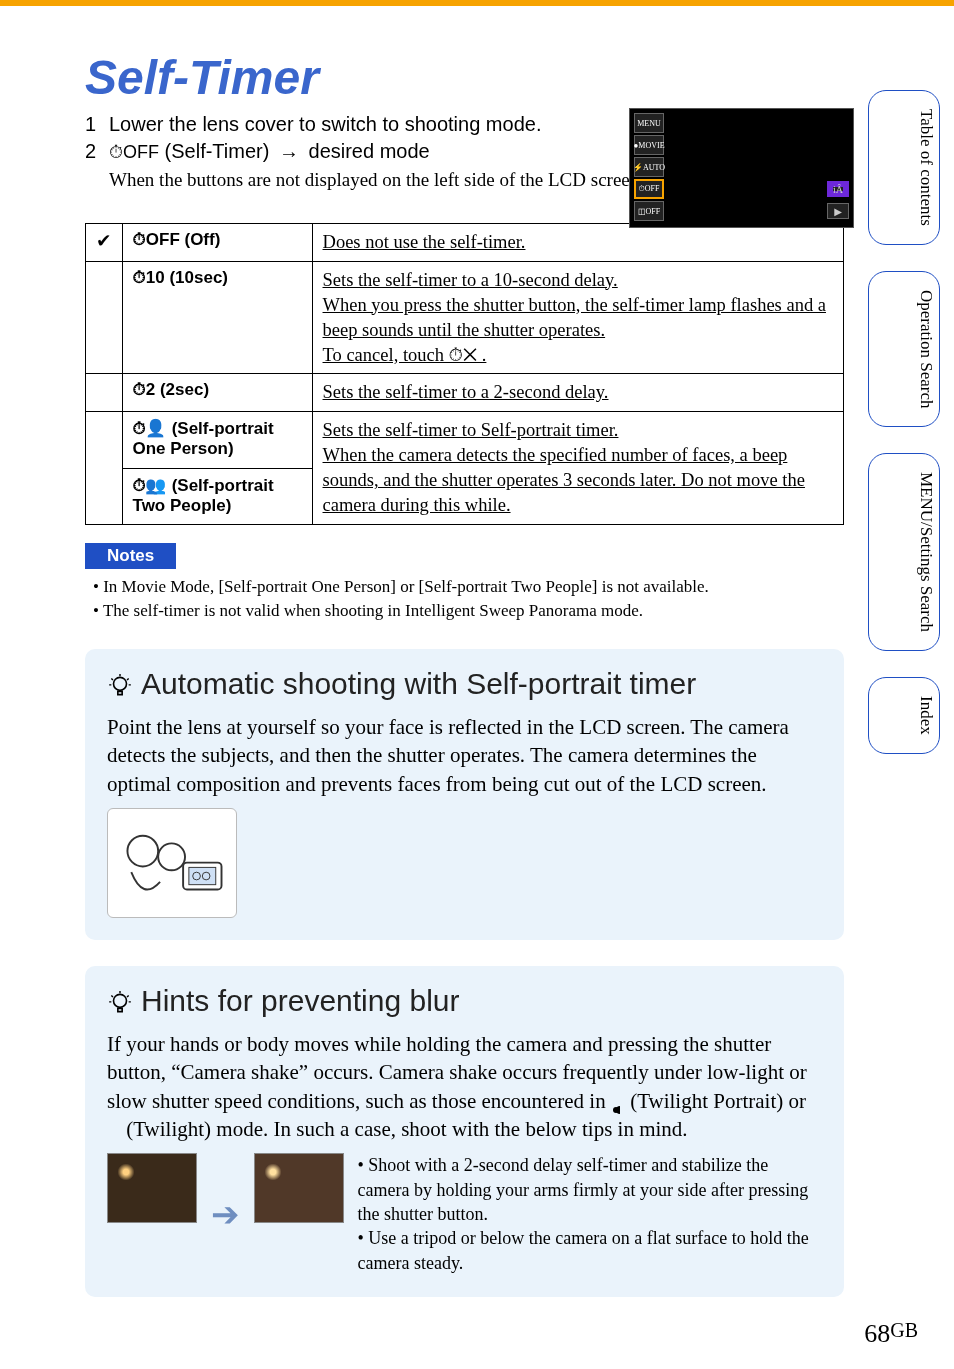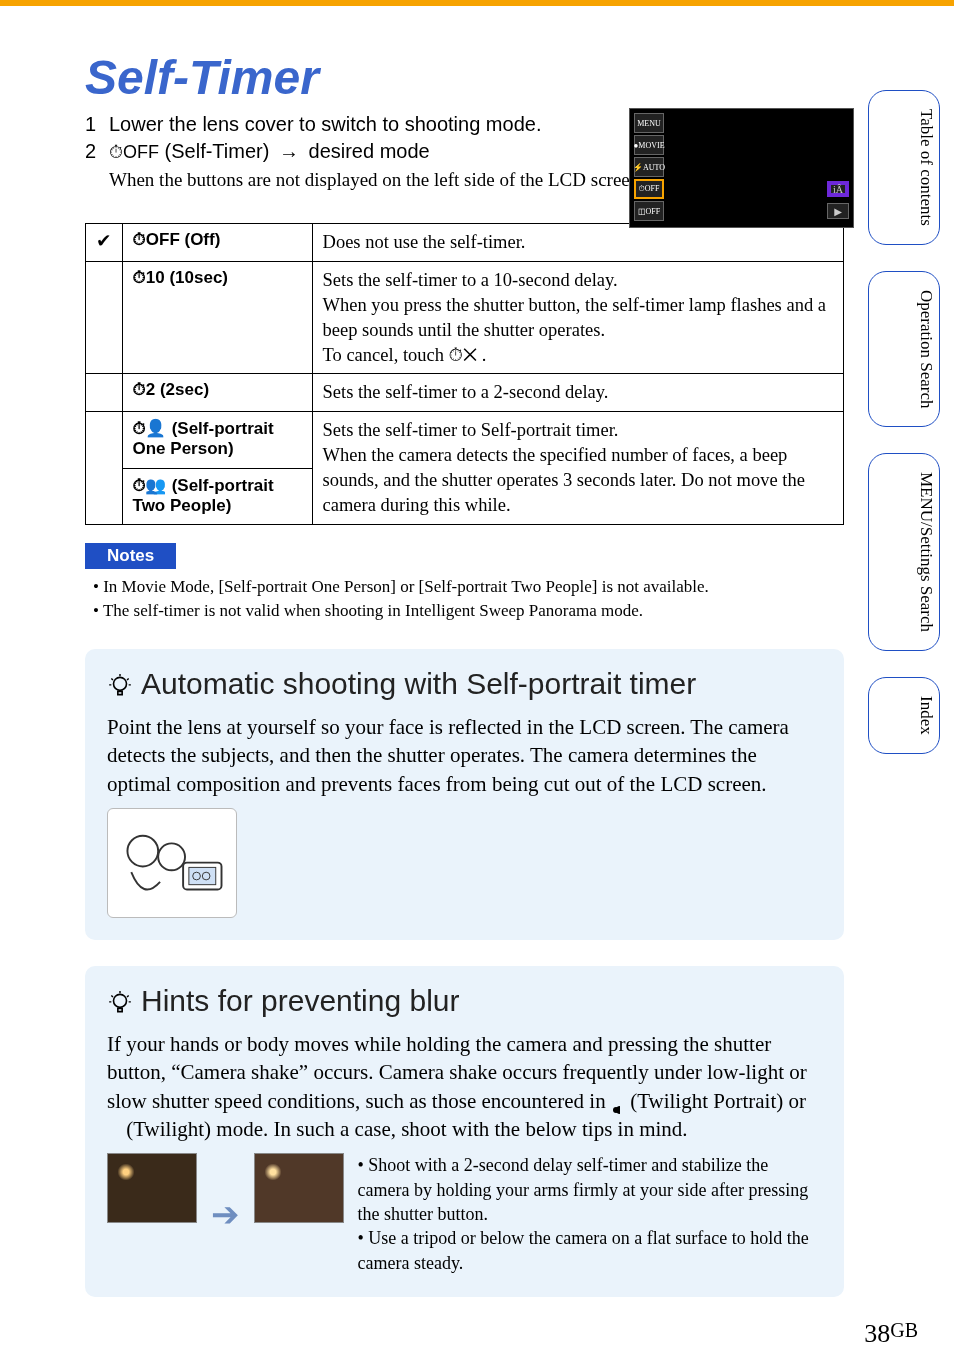--- a/index.html
+++ b/index.html
@@ -15,28 +15,28 @@
   .step-text { flex:1; }
   .sub { font-family:"Times New Roman", serif; font-size:19px; margin-left:24px; margin-top:4px; line-height:1.35; }
   .icon-timer { font-family: Arial; font-size:18px; }
   .arrow { display:inline-block; margin:0 4px; font-size:20px; }
   .menu-box { display:inline-block; background:#000; color:#fff; font-family:Arial; font-size:11px; font-weight:bold; padding:1px 4px; border-radius:2px; vertical-align:middle; }
 
   .screenshot { position:absolute; right:-10px; top: -5px; width:225px; height:120px; background:#000; border:1px solid #555; }
   .screenshot .leftbtns { position:absolute; left:4px; top:4px; display:flex; flex-direction:column; gap:2px; }
   .screenshot .leftbtns div { width:30px; height:20px; background:#222; border:1px solid #666; color:#fff; font-size:8px; display:flex; align-items:center; justify-content:center; }
   .screenshot .leftbtns div.sel { border:2px solid #f7a300; }
-  .screenshot .rb { position:absolute; right:4px; bottom:30px; width:22px; height:16px; background:#222; border:4px solid #6d28d9; color:#ccc; font-size:10px; display:flex; align-items:center; justify-content:center;}
+  .screenshot .rb { position:absolute; right:4px; bottom:30px; width:22px; height:16px; background:#222; border:6px solid #6d28d9; color:#ccc; font-size:10px; display:flex; align-items:center; justify-content:center;}
   .screenshot .rb2 { position:absolute; right:4px; bottom:8px; width:22px; height:16px; background:#222; border:1px solid #666; color:#ccc; font-size:10px; display:flex; align-items:center; justify-content:center;}
 
   table.opts { width:100%; border-collapse:collapse; margin-top:30px; font-size:18.5px; }
   table.opts td { border:1px solid #000; padding:6px 10px; vertical-align:top; }
   table.opts td.chk { width:30px; text-align:center; font-family:Arial; }
   table.opts td.name { width:190px; font-family:Arial, sans-serif; font-weight:bold; font-size:17px; }
-  table.opts td.desc { font-family:"Times New Roman", serif; line-height:1.35; }
+  table.opts td.desc { font-family:"Times New Roman", serif; line-height:1.35;text-decoration:underline; }
 
   .notes-badge { display:inline-block; background:#1f4fc4; color:#fff; font-family:Arial; font-weight:bold; font-size:17px; padding:3px 22px; margin-top:18px; }
   ul.notes { margin:6px 0 0 8px; font-size:17px; line-height:1.4; list-style:none; }
   ul.notes li::before { content:"• "; }
 
   .tip-section { margin-top:26px; background:#eaf3fb; border-radius:10px; padding:18px 22px 22px 22px; }
   .tip-title { font-family:Arial, sans-serif; font-size:30px; color:#222; font-weight:normal; display:flex; align-items:center; gap:8px; }
   .tip-body { font-size:21px; line-height:1.35; margin-top:12px; }
   .tip-row { display:flex; gap:14px; margin-top:10px; align-items:flex-start; }
   .illus { width:130px; height:110px; background:#fff; border:1px solid #bbb; border-radius:6px; display:flex; align-items:center; justify-content:center; flex:0 0 auto; }
@@ -189,14 +189,14 @@
       <ul class="tip-bullets" style="flex:1;">
         <li>Shoot with a 2-second delay self-timer and stabilize the camera by holding your arms firmly at your side after pressing the shutter button.</li>
         <li>Use a tripod or below the camera on a flat surface to hold the camera steady.</li>
       </ul>
     </div>
   </div>
 
 </div>
 
 <div class="pagenum">
-  <span>38</span><span class="gb">GB</span>
+  <span>68</span><span class="gb">GB</span>
 </div>
 
 </body></html>

